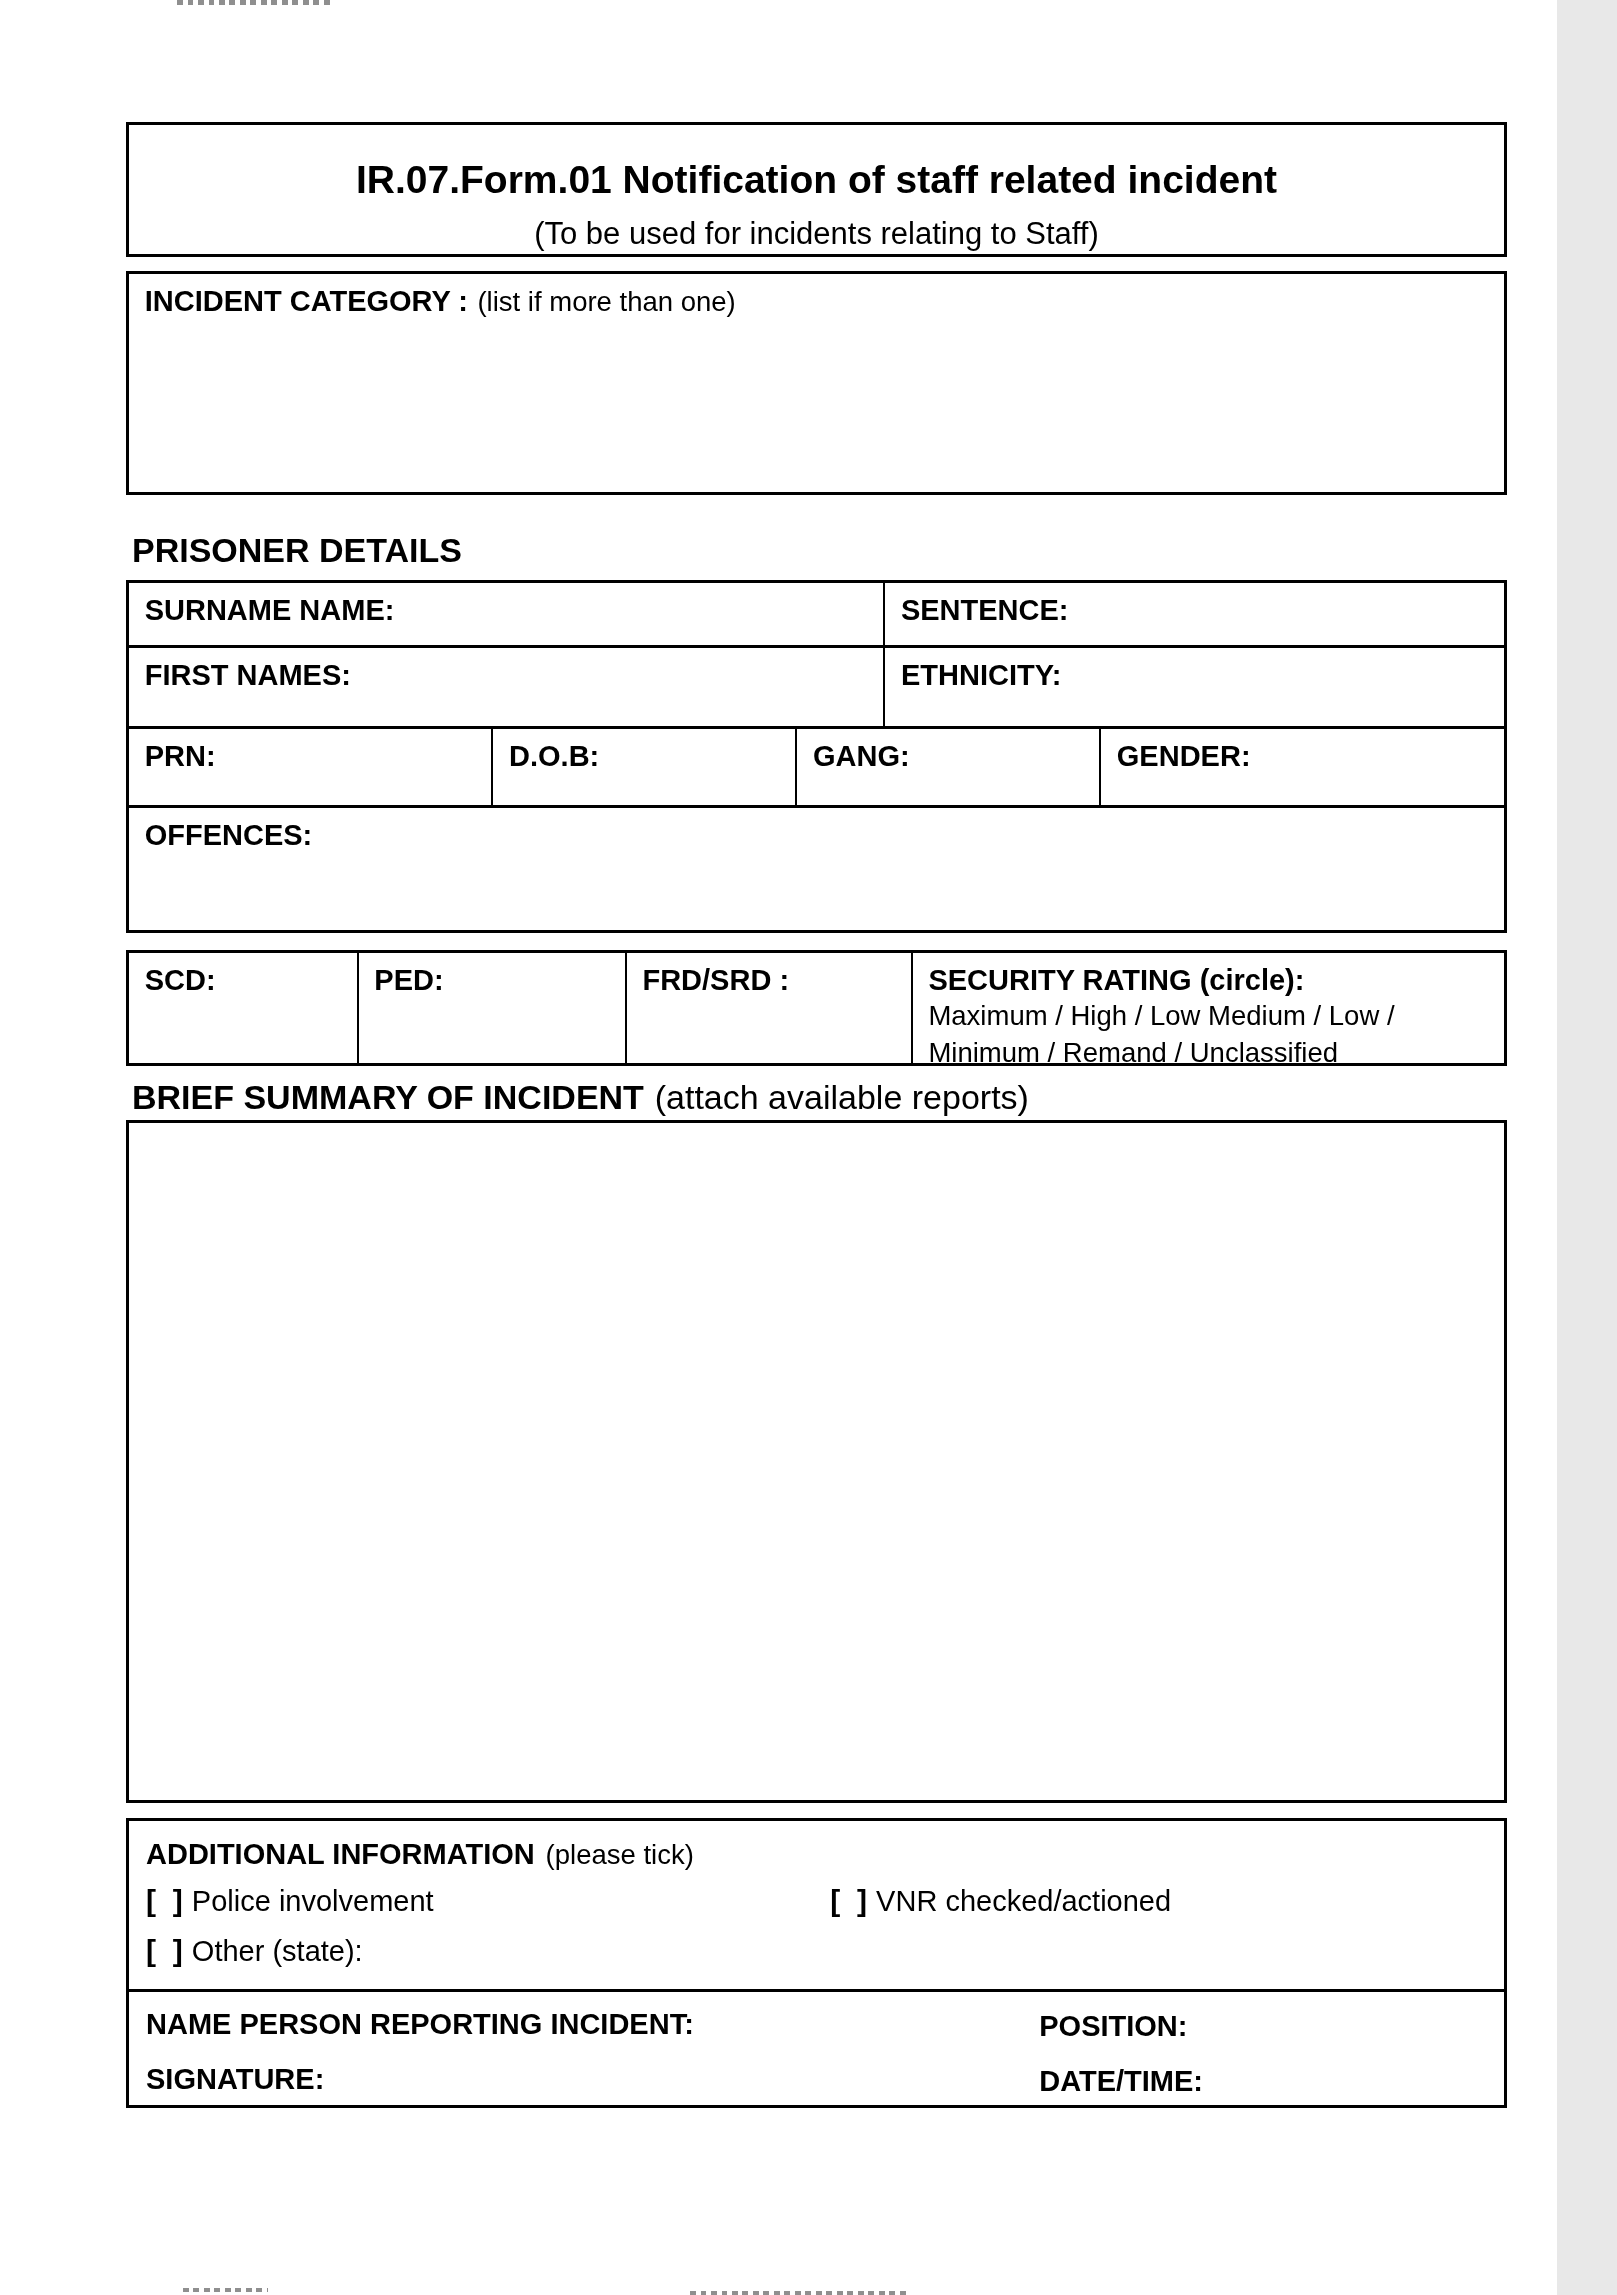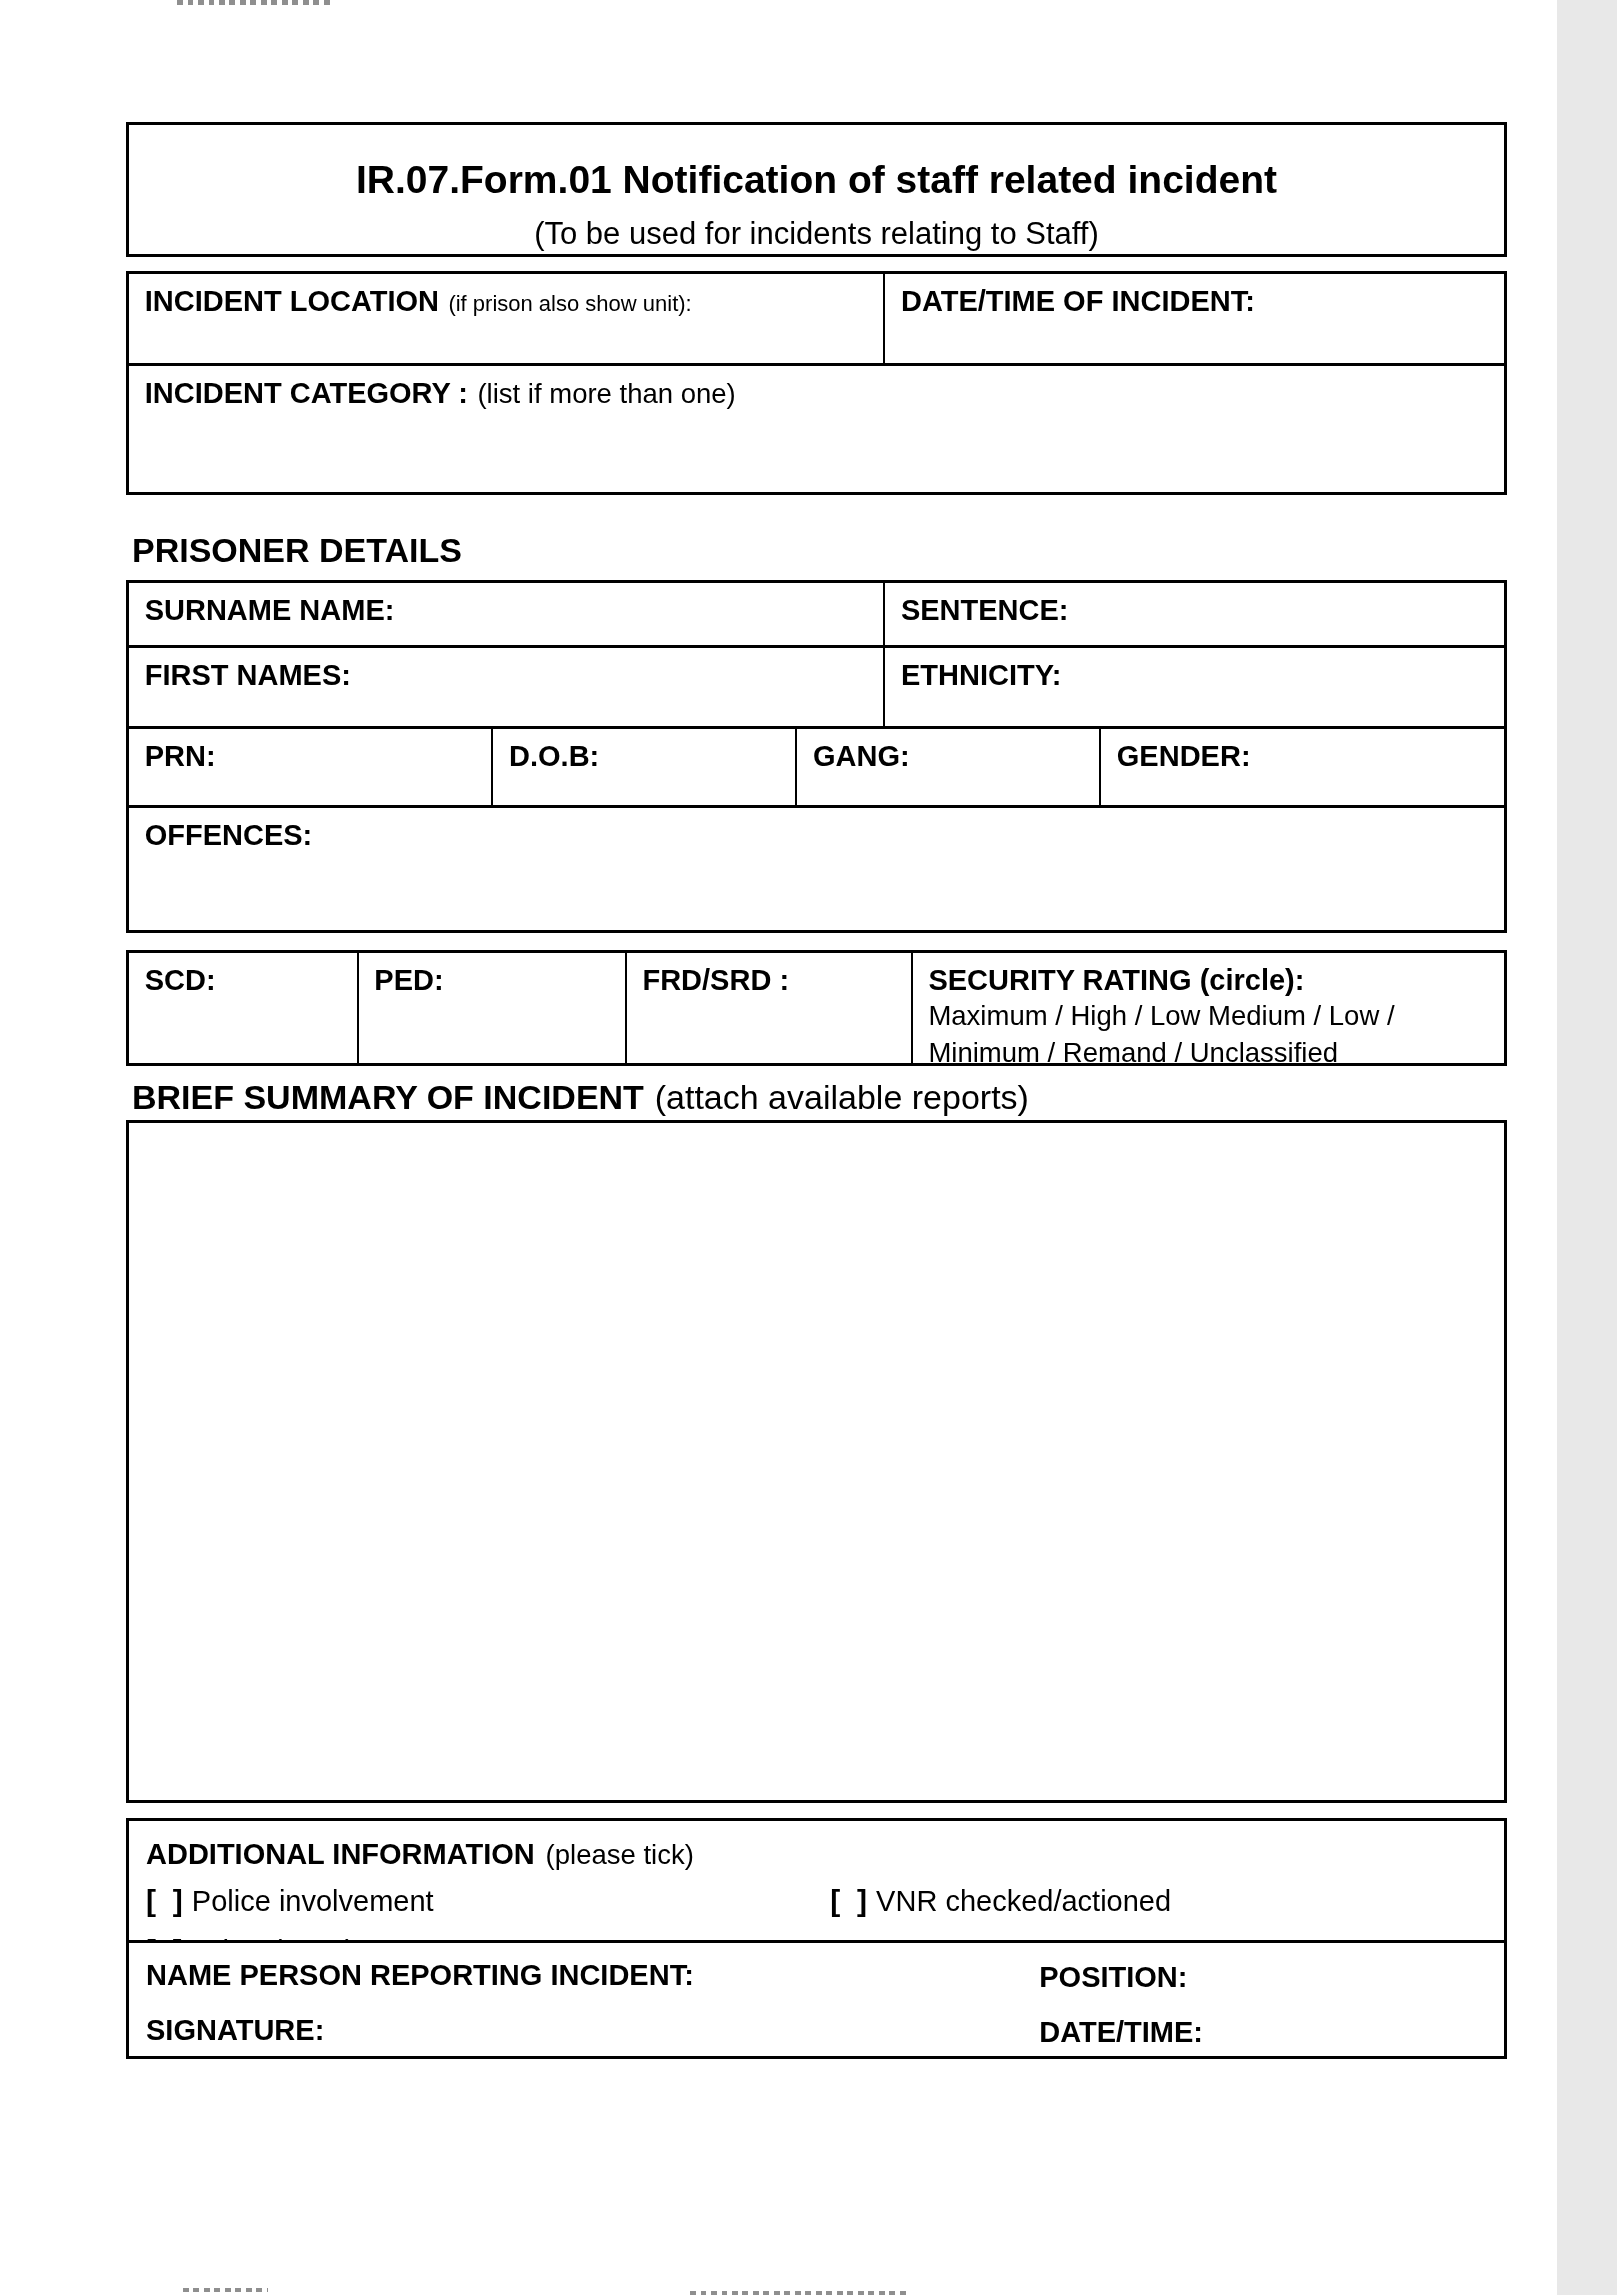--- a/index.html
+++ b/index.html
@@ -42,29 +42,20 @@
   <div class="artifact" style="left:177px;top:0;width:157px;height:4.6px;"></div>
   <div class="artifact" style="left:183px;top:2288px;width:85px;height:3.9px;"></div>
   <div class="artifact" style="left:690px;top:2291px;width:216px;height:4.6px;"></div>
 
   <div class="box title-box" style="left:126px;top:122px;width:1381px;height:135px;">
     <div class="title">IR.07.Form.01 Notification of staff related incident</div>
     <div class="subtitle">(To be used for incidents relating to Staff)</div>
   </div>
 
   <div class="box" style="left:126px;top:271px;width:1381px;height:224px;">
-    <div class="row hdiv" style="height:92px;">
-      <div class="cell vdiv" style="width:55%;">
-        <span class="lbl">INCIDENT LOCATION</span>
-        <span class="hint-sm" style="margin-left:6.5px;">(if prison also show unit):</span>
-      </div>
-      <div class="cell" style="width:45%;">
-        <span class="lbl">DATE/TIME OF INCIDENT:</span>
-      </div>
-    </div>
     <div class="row" style="height:124px;">
       <div class="cell" style="width:100%;">
         <span class="lbl">INCIDENT CATEGORY :</span>
         <span class="hint" style="margin-left:6.5px;">(list if more than one)</span>
       </div>
     </div>
   </div>
 
   <div class="abs sect" style="left:132px;top:531px;">PRISONER DETAILS</div>
 
@@ -141,21 +132,21 @@
       <span class="cb">[  ]</span><span class="cb-label">Police involvement</span>
     </div>
     <div class="abs" style="left:51%;top:63px;">
       <span class="cb">[  ]</span><span class="cb-label">VNR checked/actioned</span>
     </div>
     <div class="abs" style="left:17px;top:113px;">
       <span class="cb">[  ]</span><span class="cb-label">Other (state):</span>
     </div>
   </div>
 
-  <div class="box" style="left:126px;top:1940px;width:1381px;height:119px;">
+  <div class="box" style="left:126px;top:1989px;width:1381px;height:119px;">
     <div class="abs lbl" style="left:17px;top:15.7px;">NAME PERSON REPORTING INCIDENT:</div>
     <div class="abs lbl" style="left:66.2%;top:18.3px;">POSITION:</div>
     <div class="abs lbl" style="left:17px;top:71px;">SIGNATURE:</div>
     <div class="abs lbl" style="left:66.2%;top:73px;">DATE/TIME:</div>
   </div>
 
 </div>
 
 
 </body></html>

